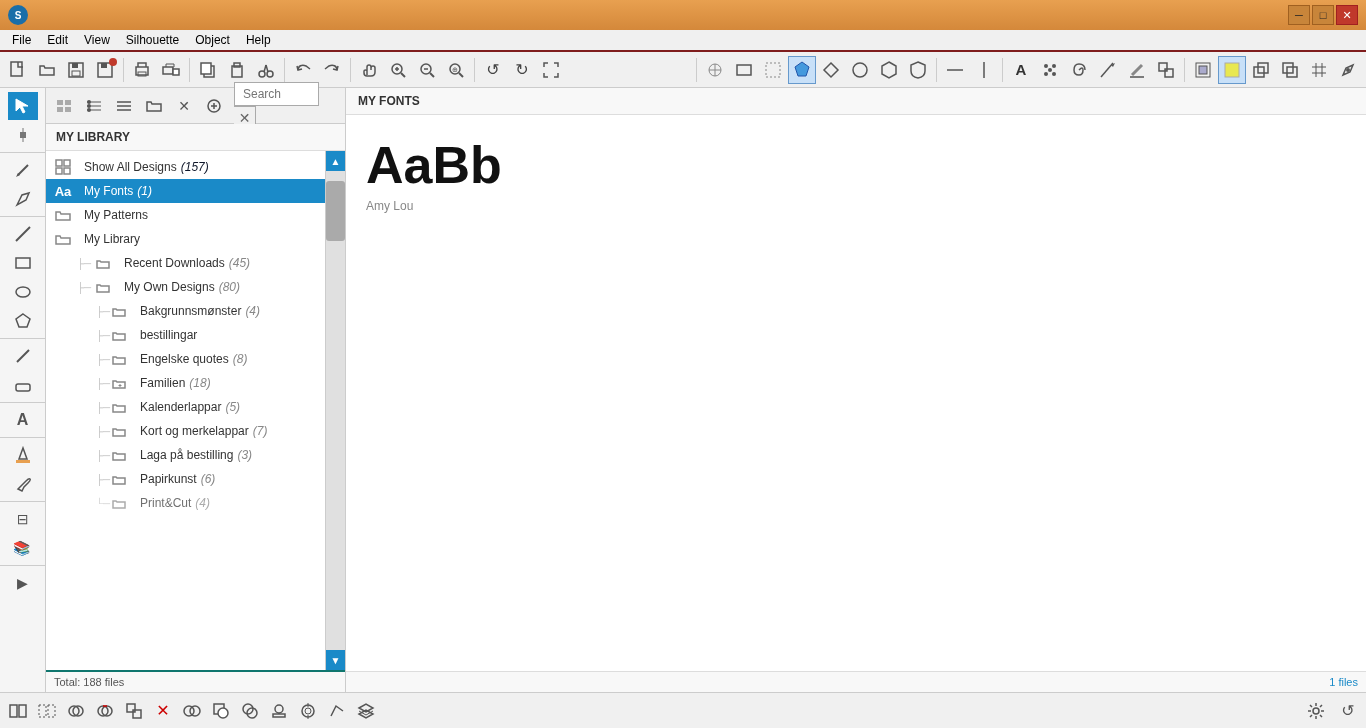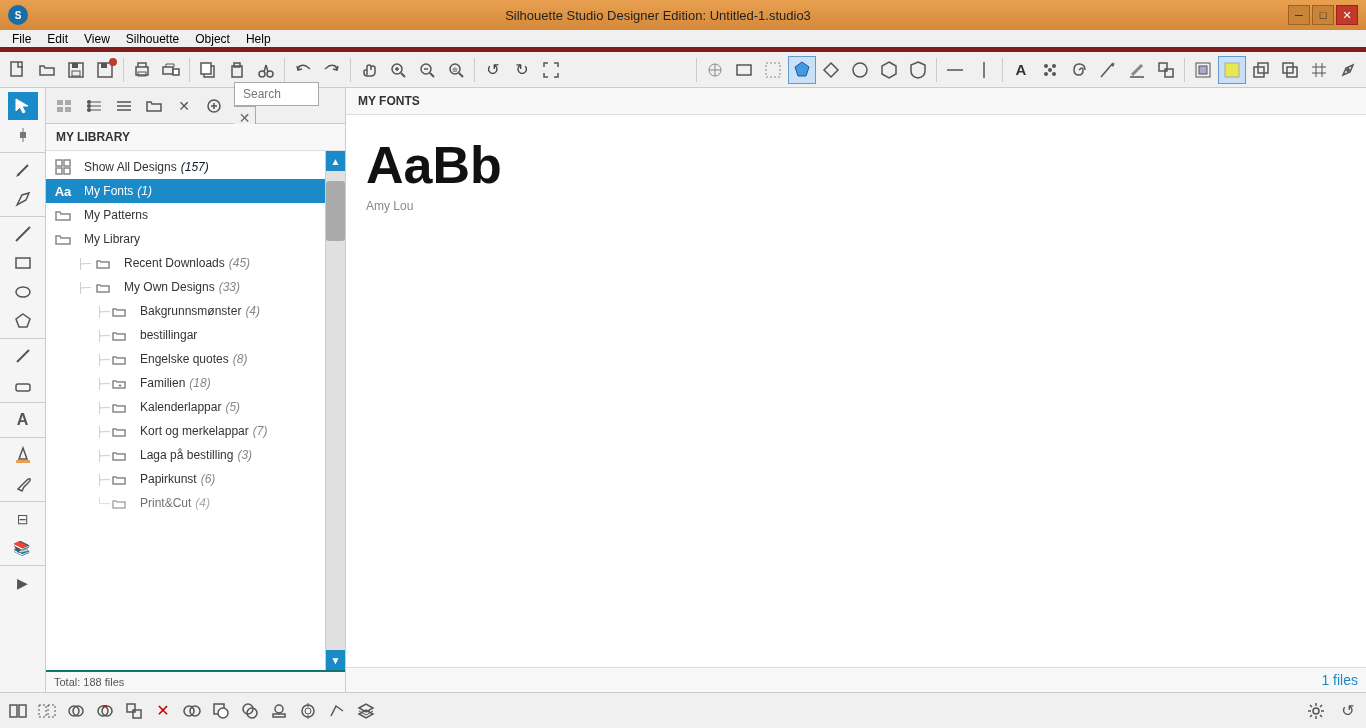--- a/index.html
+++ b/index.html
@@ -24,21 +24,21 @@
     .title-bar .win-btn.close { background: #c0392b; color: white; border-color: #a02020; }
     .title-bar .app-icon { width: 20px; height: 20px; background: #1a6ea8; border-radius: 50%; display: flex; align-items: center; justify-content: center; color: white; font-size: 10px; font-weight: bold; }
 
     
     .menu-bar {
       background: #f0f0f0;
       height: 22px;
       display: flex;
       align-items: center;
       padding: 0 4px;
-      border-bottom: 5px solid #7f1d1d;
+      border-bottom: 2px solid #7f1d1d;
     }
     .menu-item { padding: 2px 8px; cursor: pointer; font-size: 12px; }
 
     
     .toolbar1 {
       background: #f0f0f0;
       height: 36px;
       display: flex;
       align-items: center;
       padding: 0 4px;
@@ -150,21 +150,21 @@
       font-weight: bold;
       color: #111;
       margin-bottom: 4px;
     }
     .font-name {
       font-size: 12px;
       color: #888;
     }
     .content-footer {
       padding: 4px 8px;
-      font-size: 14px;
+      font-size: 11px;
       color: #1a8ac8;
       background: #f8f8f8;
       border-top: 1px solid #ddd;
       text-align: right;
     }
     .search-input {
       flex: 1;
       height: 24px;
       padding: 0 8px;
       border: 1px solid #aaa;
@@ -201,21 +201,20 @@
       font-size: 10px;
       text-align: center;
     }
 
   </style>
 </head>
 <body>
 
 <div class="title-bar">
   <div class="app-icon">S</div>
-  <span class="title-text">Silhouette Studio Designer Edition: Untitled-1.studio3</span>
   <div class="window-controls">
     <div class="win-btn">─</div>
     <div class="win-btn">□</div>
     <div class="win-btn close">✕</div>
   </div>
 </div>
 
 <div class="menu-bar">
   <span class="menu-item">File</span>
   <span class="menu-item">Edit</span>
@@ -653,21 +652,21 @@
           </div>
 
           <div class="tree-item sub-item">
             <span class="tree-connector">├─</span>
             <div class="tree-icon">
               <svg width="14" height="14" viewBox="0 0 14 14">
                   <path d="M1,10 L1,5 L4,5 L5,6 L13,6 L13,12 L1,12 Z" fill="none" stroke="#888" stroke-width="1.5"></path>
                 </svg>
             </div>
             <span>My Own Designs</span>
-            <span style="color:#888;margin-left:4px;font-style:italic;">(33)</span>
+            <span style="color:#888;margin-left:4px;font-style:italic;">(80)</span>
           </div>
 
           <div class="tree-item sub-sub-item">
             <span class="tree-connector" style="width:14px;">├─</span>
             <div class="tree-icon">
               <svg width="14" height="14" viewBox="0 0 14 14">
                   <path d="M1,10 L1,5 L4,5 L5,6 L13,6 L13,12 L1,12 Z" fill="none" stroke="#888" stroke-width="1.5"></path>
                 </svg>
             </div>
             <span>Bakgrunnsmønster</span>

